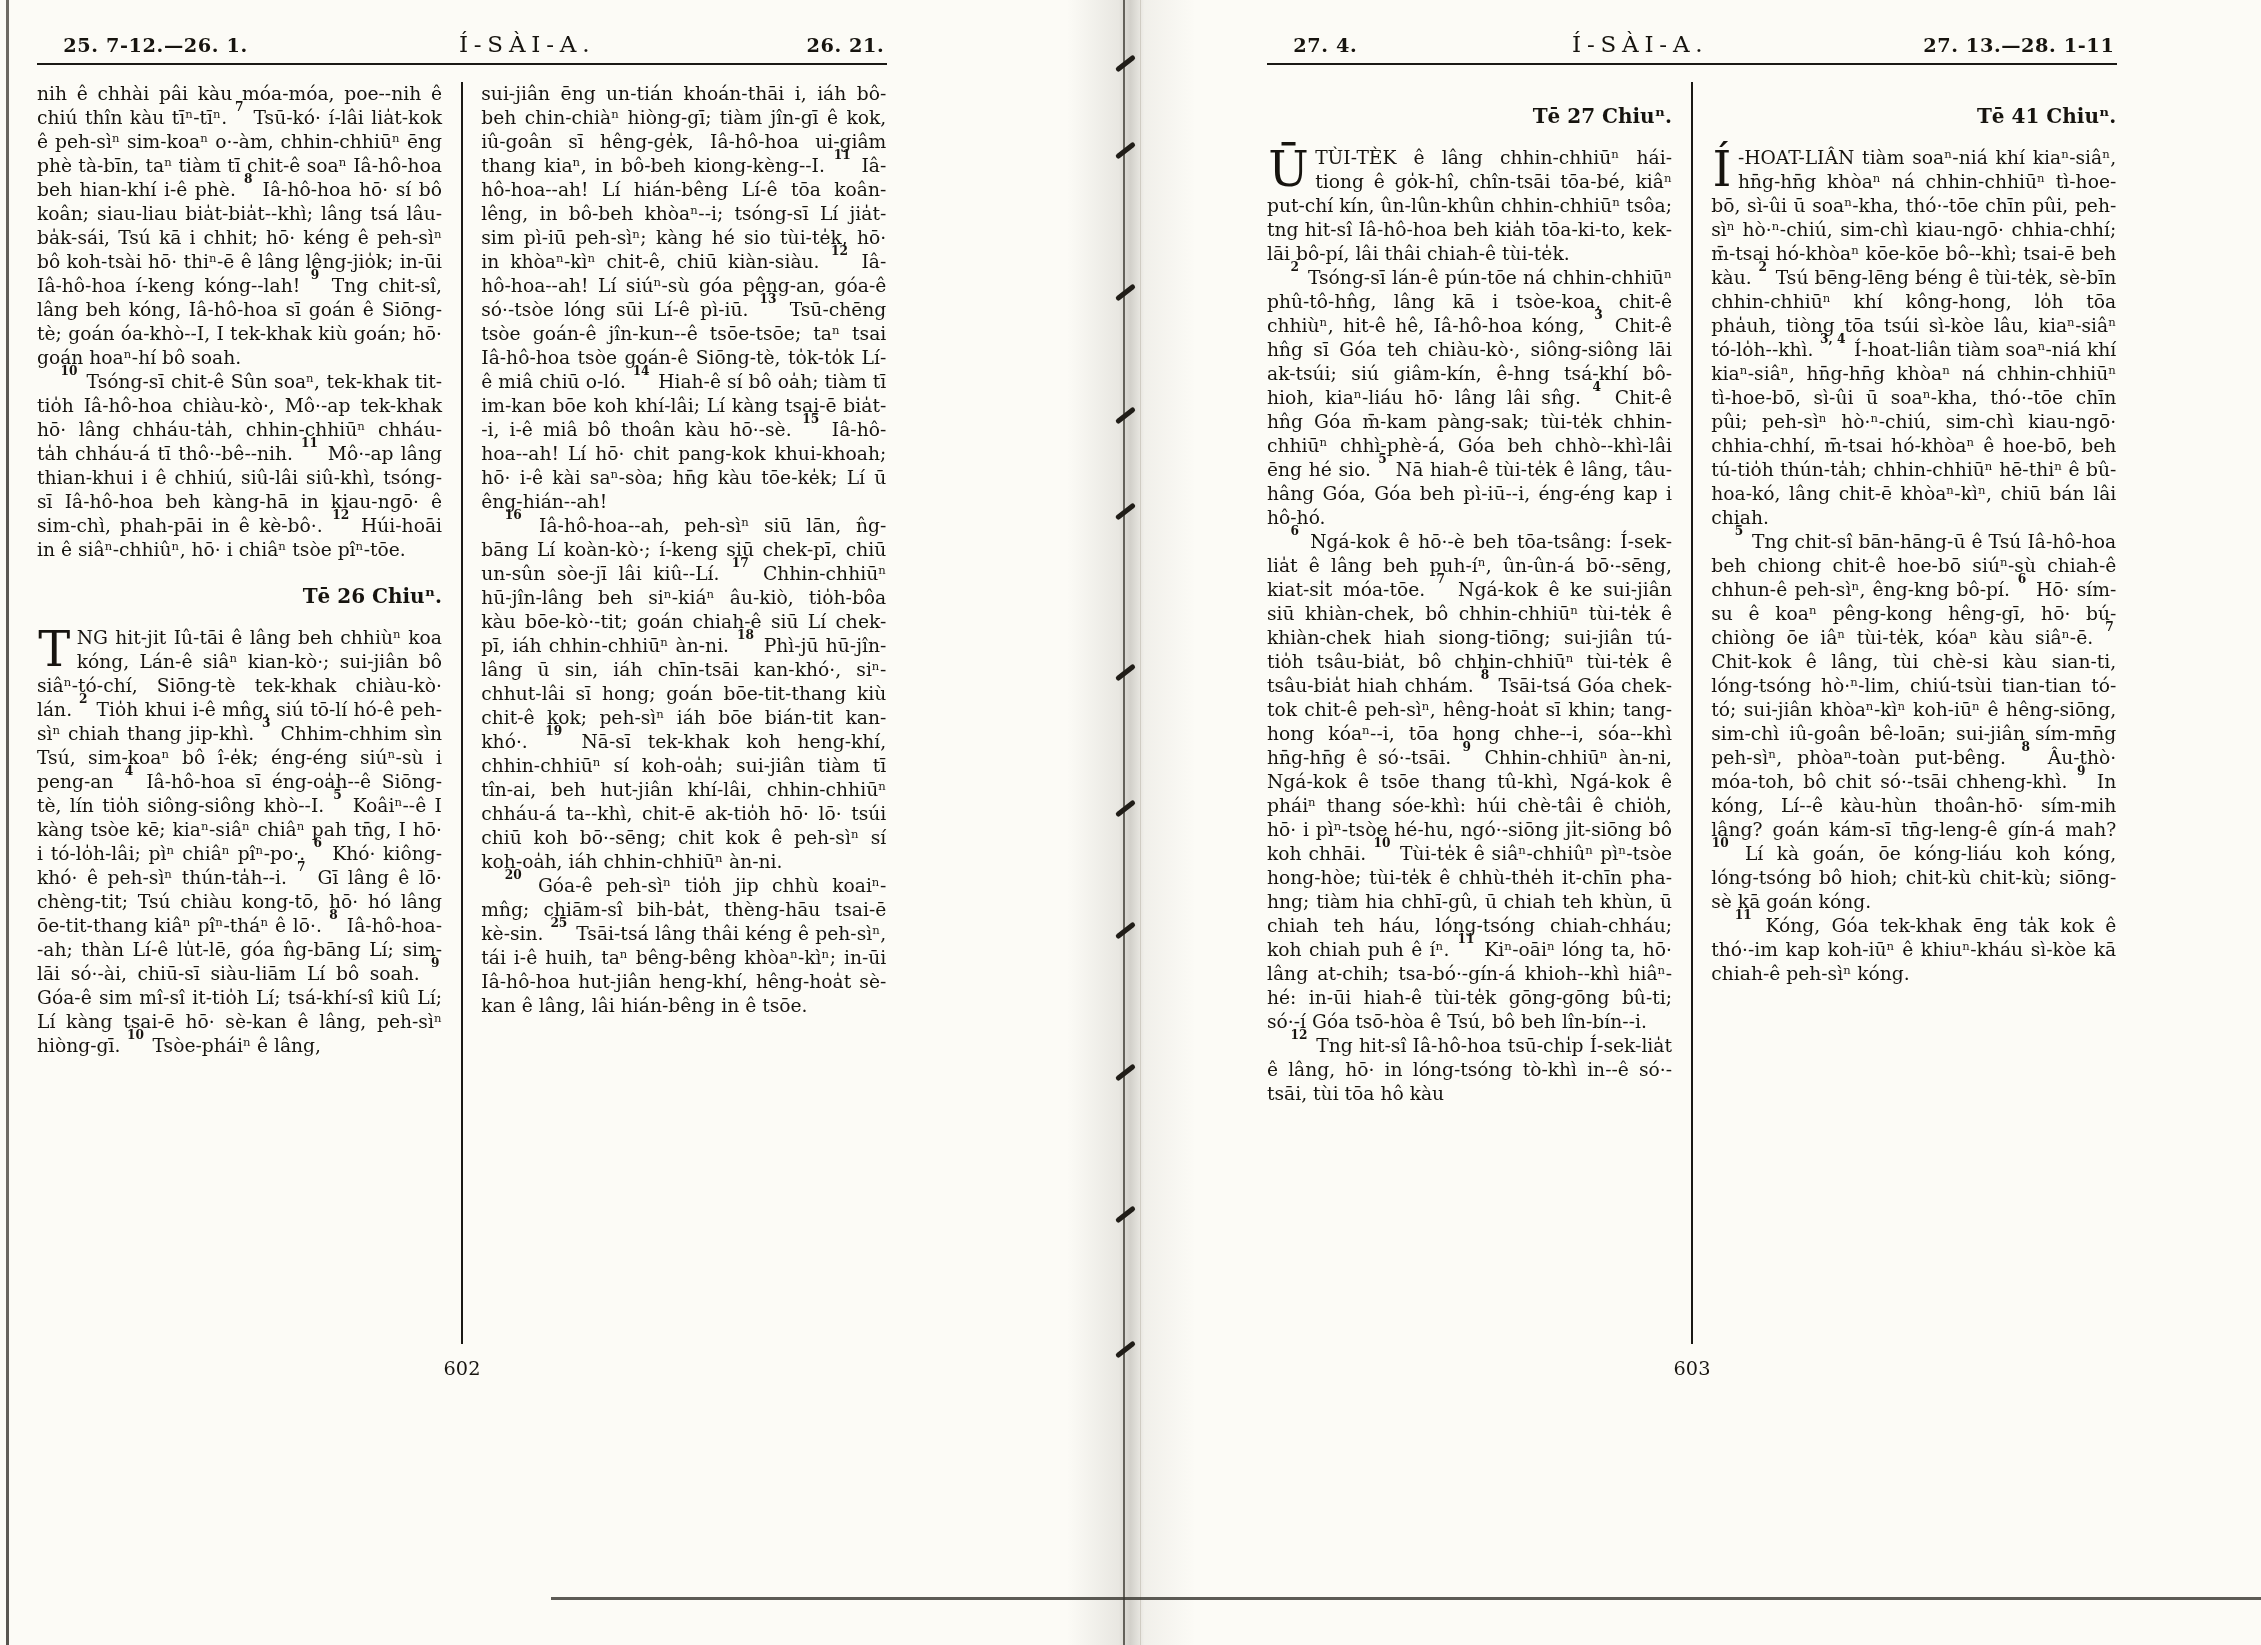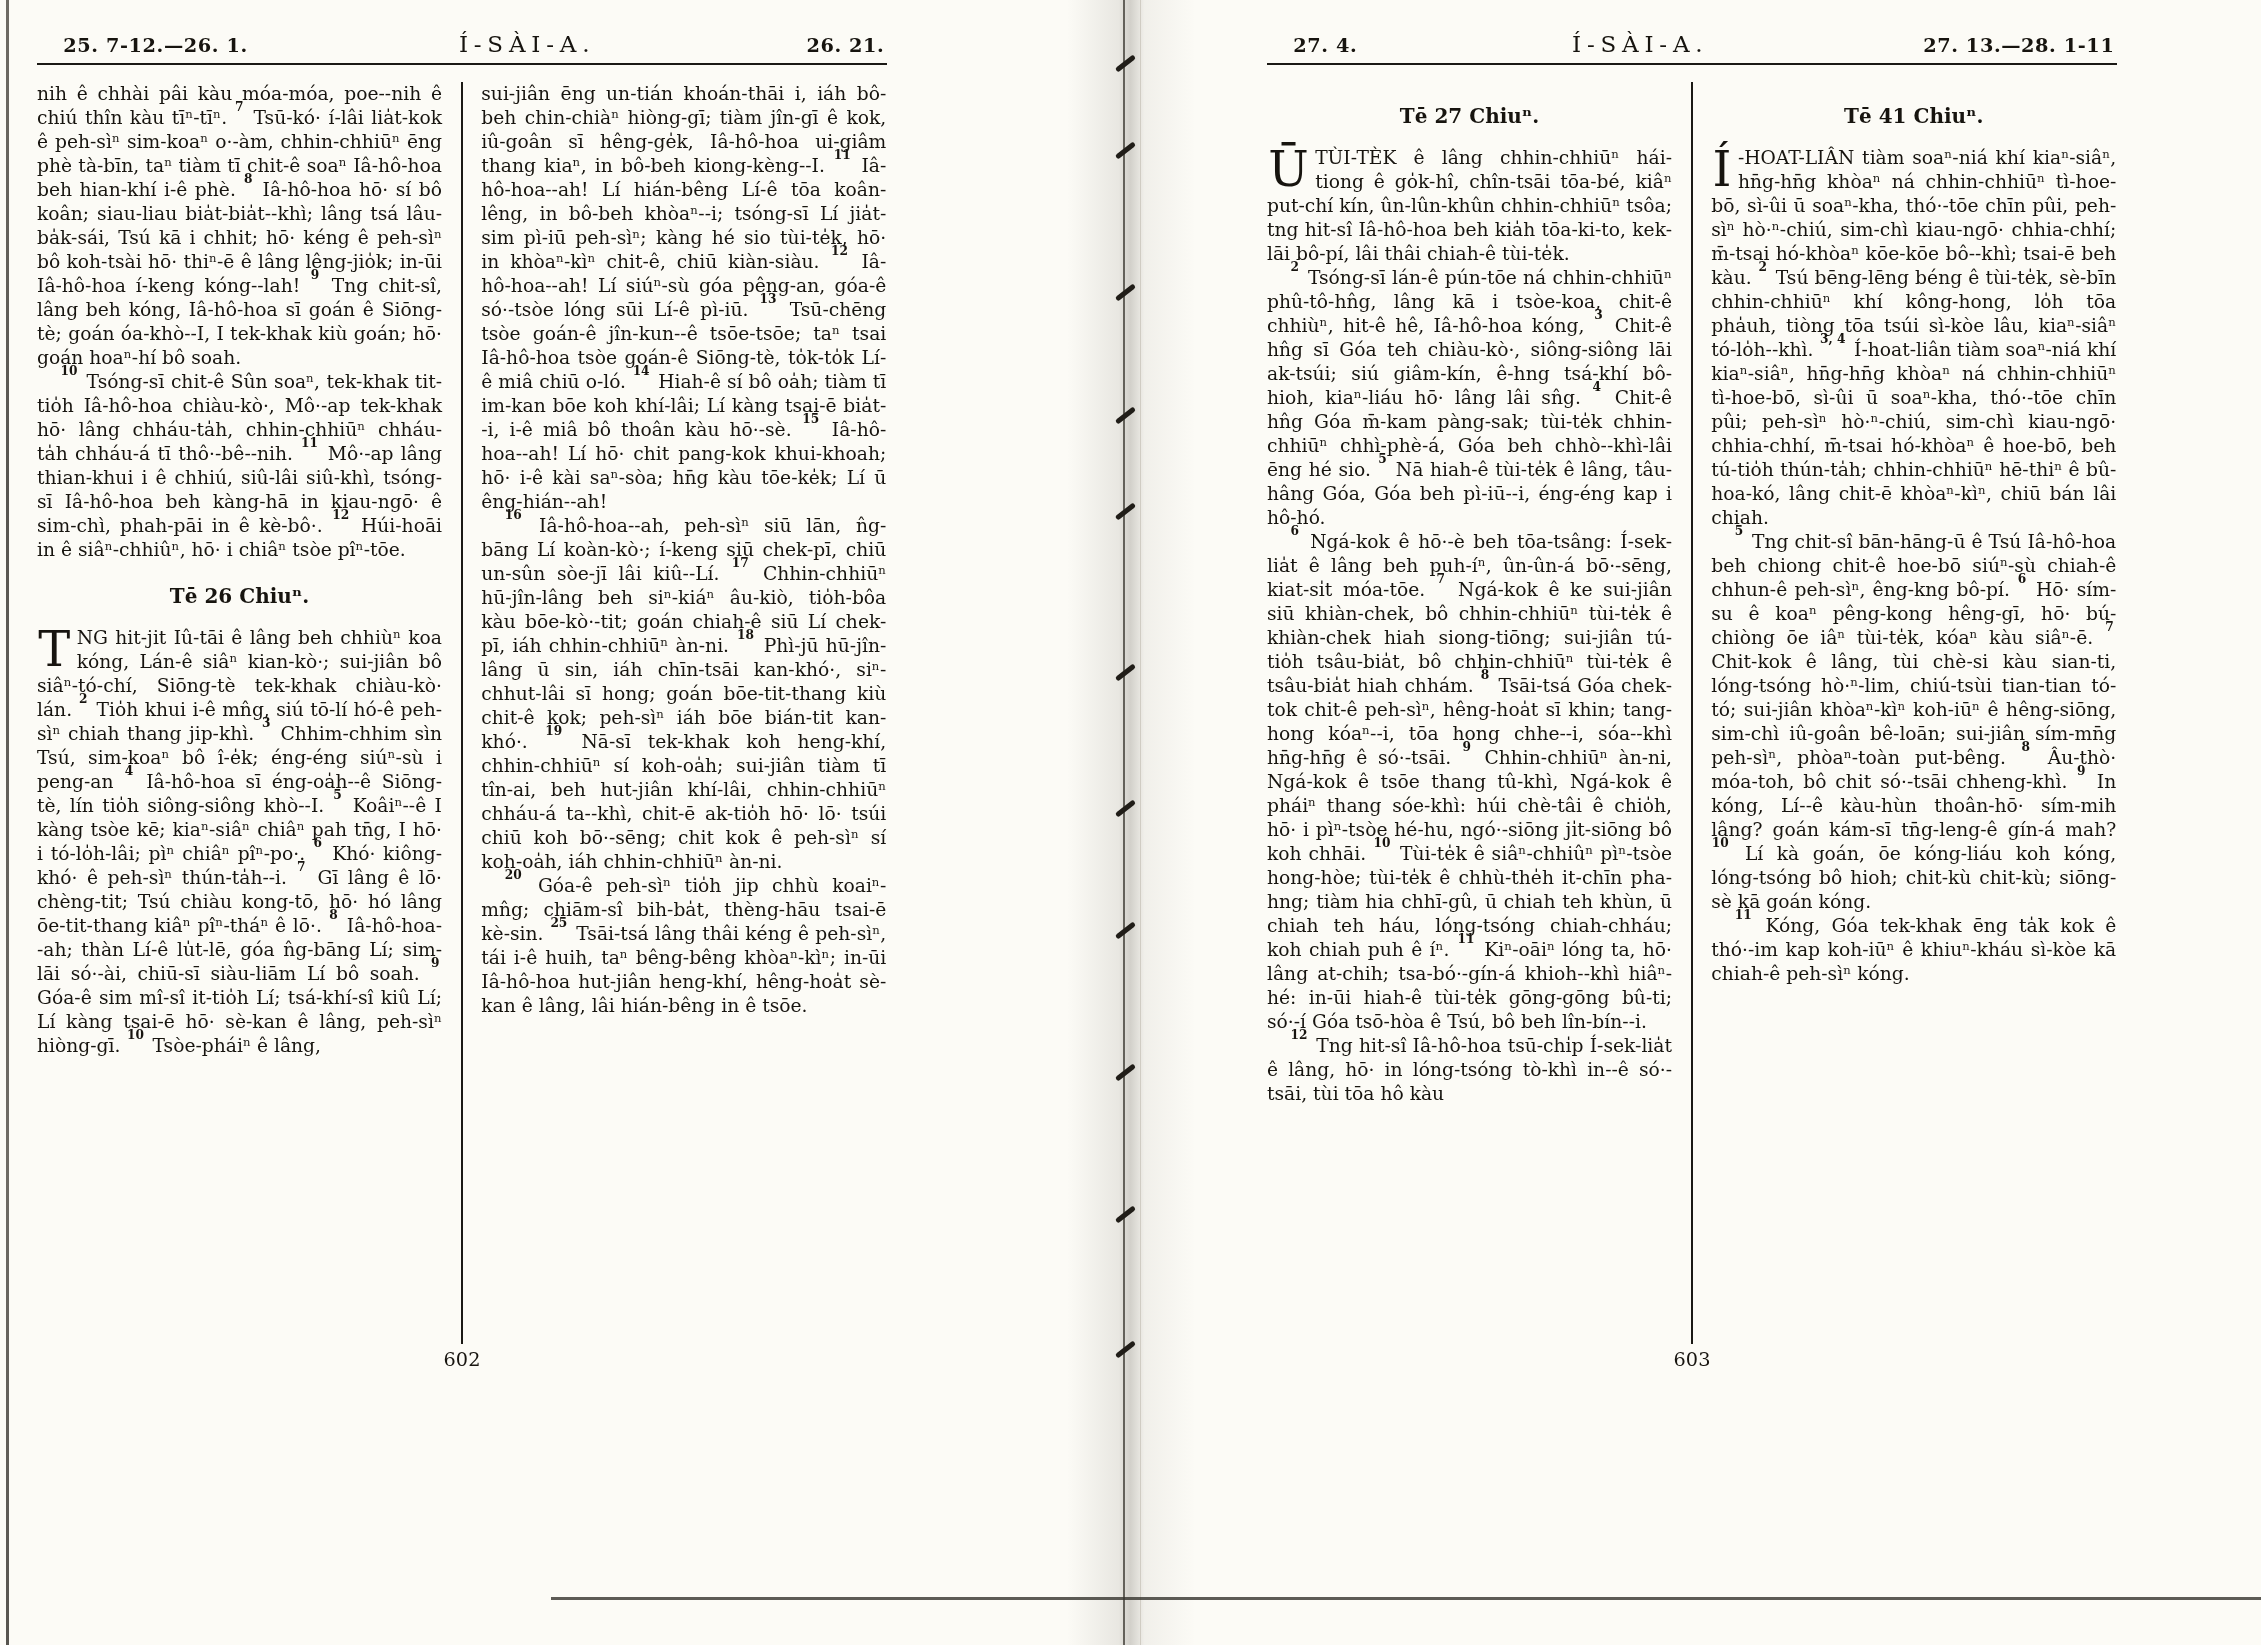--- a/index.html
+++ b/index.html
@@ -32,25 +32,25 @@
   .page-header .ref { font-size:19.3px; font-weight:700; letter-spacing:0.6px; }
   .page-header .title { font-size:23px; letter-spacing:5.8px; font-weight:400; }
   .header-rule { height:1.9px; background:#1b1915; }
 
   .columns { display:flex; margin-top:17px; min-height:1262px; align-items:stretch; }
   .col { width:405px; text-align:justify; font-size:18.7px; line-height:24px; }
   .colrule { width:1.9px; background:#1b1915; margin:0 18.7px; }
 
   .para { text-indent:23px; }
   .para.noindent, .para.has-drop { text-indent:0; }
-  .chapter-heading { font-weight:700; font-size:20px; text-align:center; margin:22px 0 18px; text-indent:0; }
+  .chapter-heading { font-weight:700; font-size:20px; text-align:right; margin:22px 0 18px; text-indent:0; }
   .dropcap { float:left; font-size:48px; line-height:39px; padding:3.9px 6.4px 0 1.3px; }
   sup.verse { font-size:12.2px; font-weight:700; position:relative; top:-6.4px; line-height:0; padding:0 2.6px 0 0.6px; }
 
-  .pagenum { text-align:center; font-size:19.3px; margin-top:4px; }
+  .pagenum { text-align:center; font-size:19.3px; margin-top:13px; }
 </style>
 </head>
 <body>
 
 <div class="spread">
 
   <div class="left-edge-line"></div>
   <div class="gutter-shade"></div>
   <div class="spine-line-a"></div>
   <div class="spine-line-b"></div>

